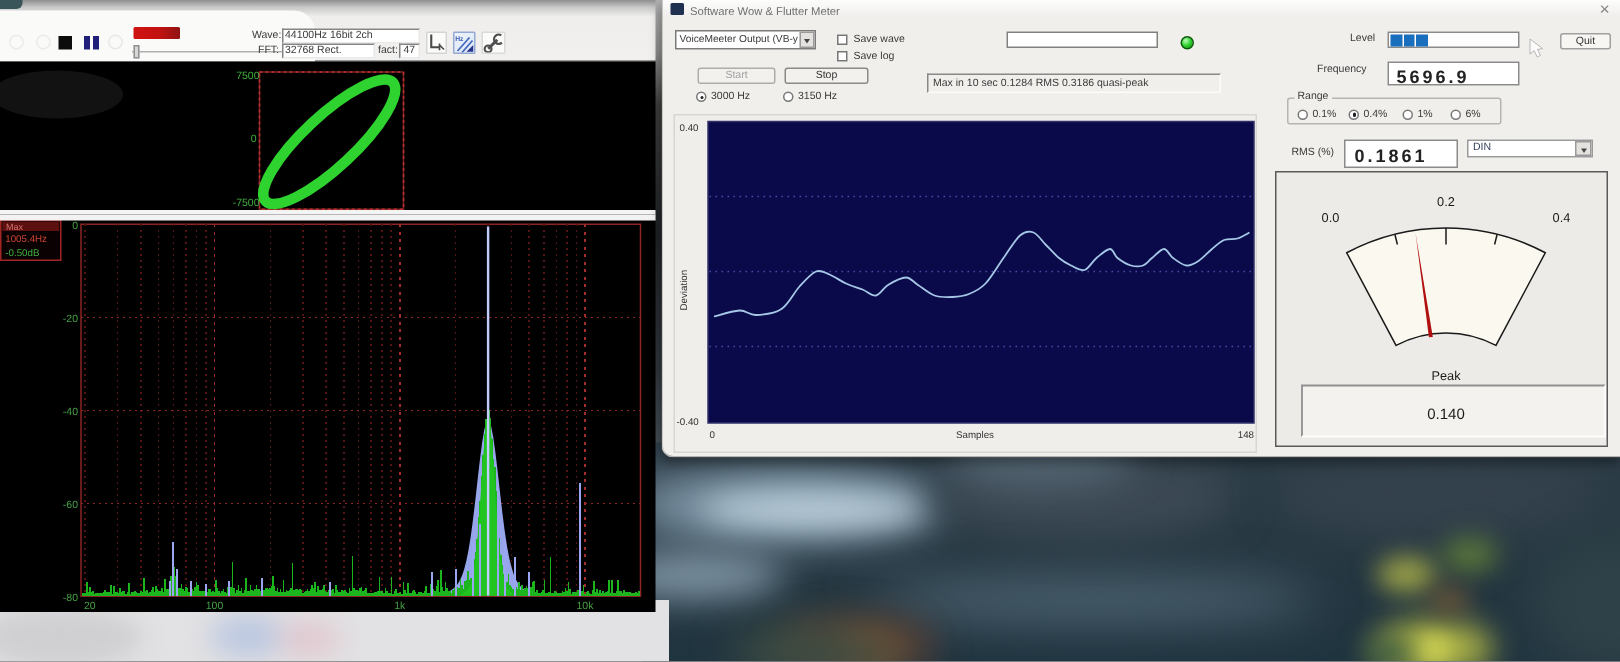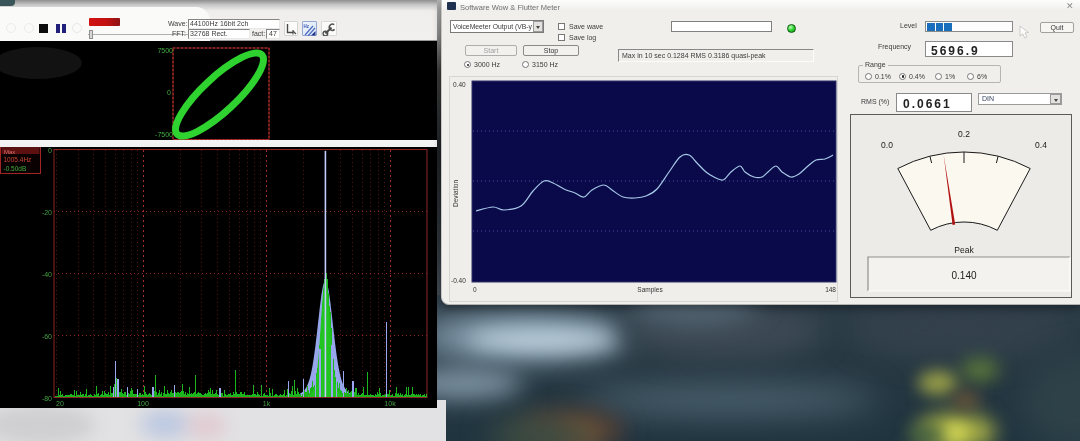--- a/index.html
+++ b/index.html
@@ -177,21 +177,21 @@
   <div class="lbl" style="left:433px;top:72.5px;">0.1%</div>
   <div class="radio on" style="left:457px;top:72.5px;"></div>
   <div class="lbl" style="left:467px;top:72.5px;">0.4%</div>
   <div class="radio" style="left:493px;top:72.5px;"></div>
   <div class="lbl" style="left:503px;top:72.5px;">1%</div>
   <div class="radio" style="left:525px;top:72.5px;"></div>
   <div class="lbl" style="left:535px;top:72.5px;">6%</div>
 
   <div class="lbl" style="left:419px;top:98px;">RMS (%)</div>
   <div class="sunk" style="left:454px;top:93px;width:76px;height:19px;border-color:#8a8a8a;"></div>
-  <div class="a" style="left:461px;top:97px;font-size:12px;font-weight:bold;color:#222;letter-spacing:2px;">0.0661</div>
+  <div class="a" style="left:461px;top:97px;font-size:12px;font-weight:bold;color:#222;letter-spacing:2px;">0.1861</div>
   <div class="sunk" style="left:536px;top:93px;width:84px;height:12px;border-color:#9a9a9a;"></div>
   <div class="lbl" style="left:540px;top:95px;color:#35425e;">DIN</div>
   <div class="a" style="left:608px;top:94px;width:11px;height:10px;background:#e4e2de;border:1px solid #9a9a9a;">
     <div style="width:0;height:0;border:2.5px solid transparent;border-top:3.5px solid #444;margin:3.5px auto 0;"></div>
       </div>
 
   <div class="a" style="left:7px;top:76px;width:389px;height:226px;background:#f0eeeb;border:1px solid #d8d6d2;">
     <svg width="387" height="224" viewBox="0 0 387 224">
       <rect x="22" y="4" width="364" height="201" fill="#0a0a4a" stroke="#30306a" stroke-width="1"></rect>
       <g stroke="#4a4aa8" stroke-width="1" stroke-dasharray="1,3">

